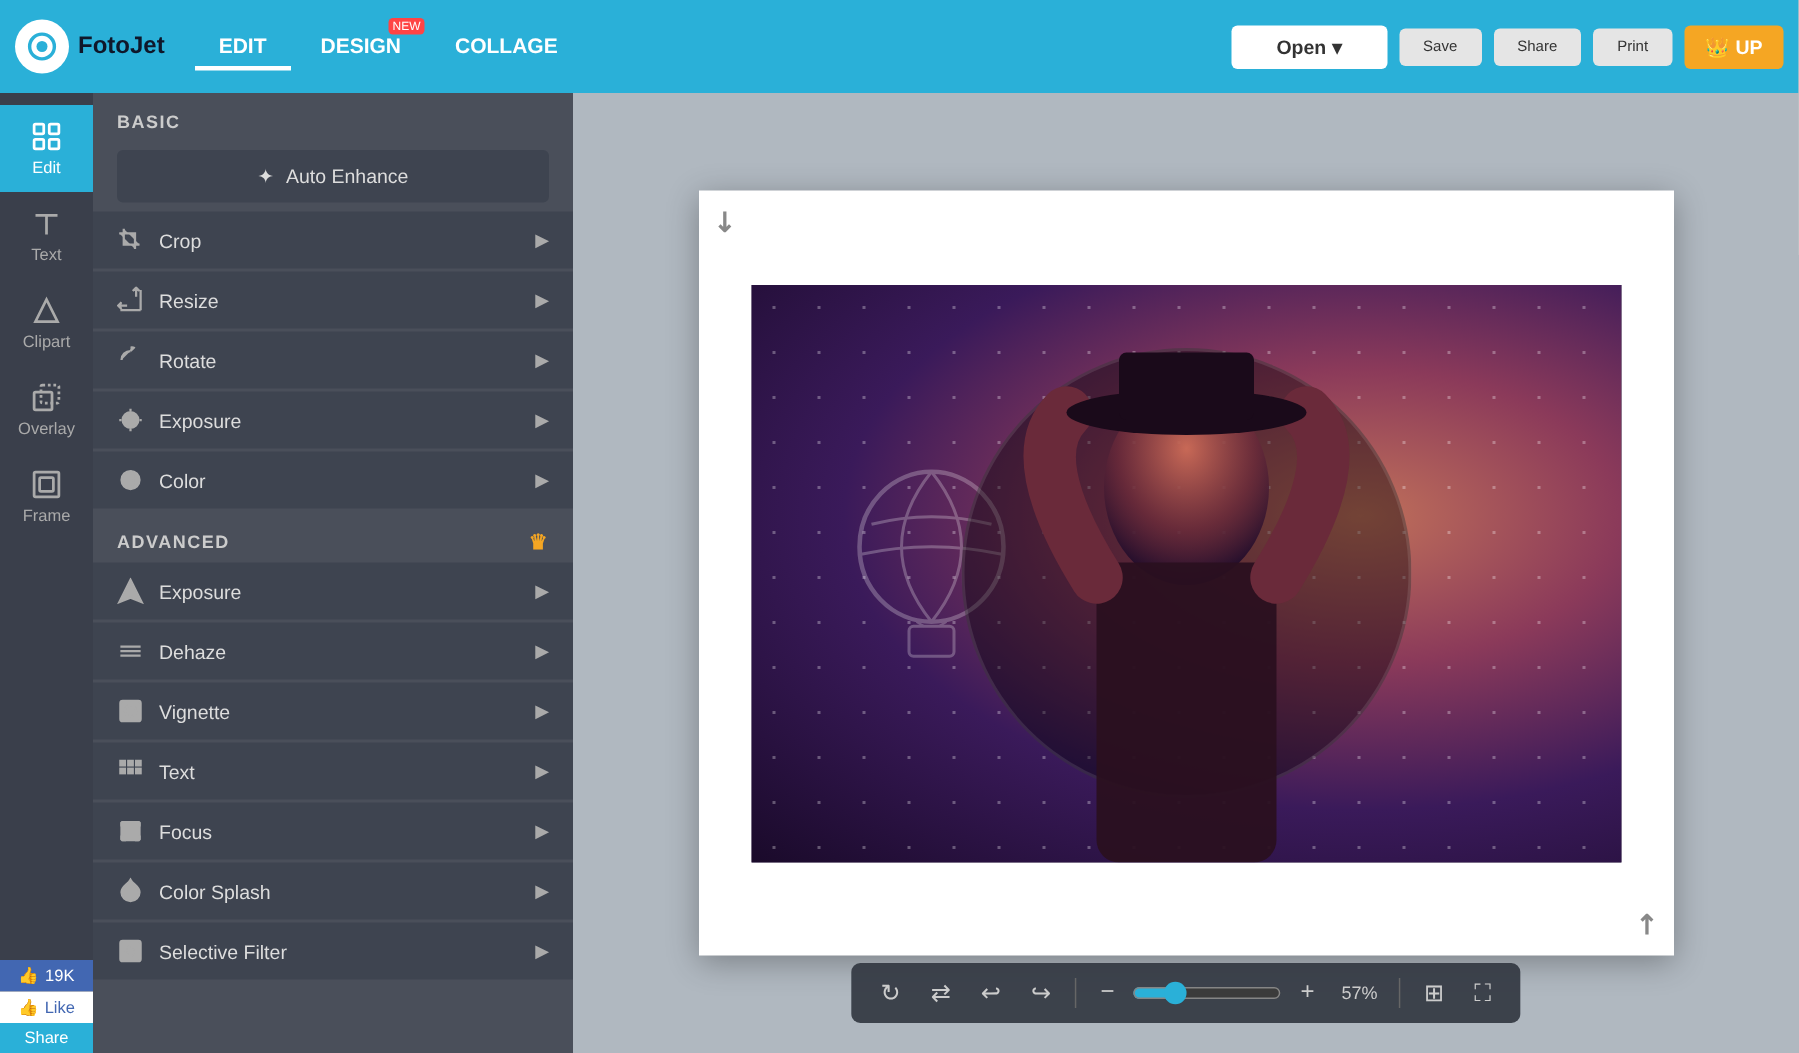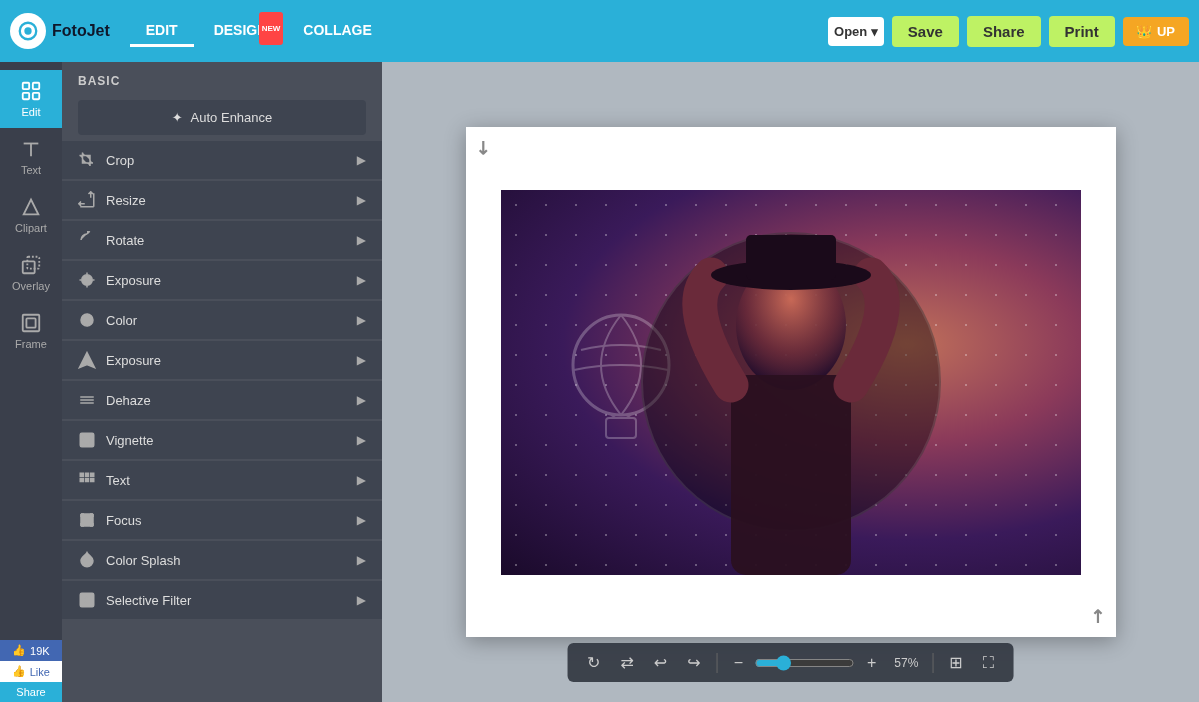--- a/index.html
+++ b/index.html
@@ -40,51 +40,51 @@
       border-bottom: 3px solid transparent;
       position: relative;
     }
     .nav-tab.active { border-bottom: 3px solid white; }
     .nav-tab .new-badge {
       position: absolute;
       top: -4px; right: 0;
       background: #ff4444;
       color: white;
       font-size: 8px;
-      padding: 12px 3px;
+      padding: 1px 3px;
       border-radius: 3px;
-      font-weight: bold;
+      font-weight: normal;
     }
 
     .topbar-right {
       margin-left: auto;
       display: flex;
       align-items: center;
       gap: 8px;
     }
     .btn-open {
       background: white;
       color: #333;
       border: none;
-      padding: 7px 6px;
+      padding: 7px 30px;
       border-radius: 4px;
       cursor: pointer;
       font-size: 13px;
       font-weight: bold;
       display: flex; align-items: center; gap: 4px;
     }
     .btn-save, .btn-share, .btn-print {
-      background: #bef264;
+      background: #e5e5e5;
       color: #333;
       border: none;
       padding: 7px 16px;
       border-radius: 4px;
       cursor: pointer;
-      font-size: 15px;
-      font-weight: bold;
+      font-size: 10px;
+      font-weight: normal;
     }
     .btn-upgrade {
       background: #f5a623;
       color: white;
       border: none;
       padding: 7px 14px;
       border-radius: 4px;
       cursor: pointer;
       font-size: 13px;
       font-weight: bold;
@@ -482,20 +482,24 @@
       <div class="tool-btn-left">
         <svg viewBox="0 0 24 24" fill="none" stroke="#aaa" stroke-width="2">
           <circle cx="12" cy="12" r="8"></circle>
           <path d="M12 4 C16 8 16 16 12 20"></path>
         </svg>
         <span>Color</span>
       </div>
       <span class="arrow-icon">▶</span>
     </button>
 
+    <div class="section-label">
+      <span>ADVANCED</span>
+      <span class="crown-icon">♛</span>
+    </div>
 
     <button class="tool-btn">
       <div class="tool-btn-left">
         <svg viewBox="0 0 24 24" fill="none" stroke="#aaa" stroke-width="2">
           <path d="M12 2 L22 22 L12 18 L2 22 Z"></path>
         </svg>
         <span>Exposure</span>
       </div>
       <span class="arrow-icon">▶</span>
     </button>

